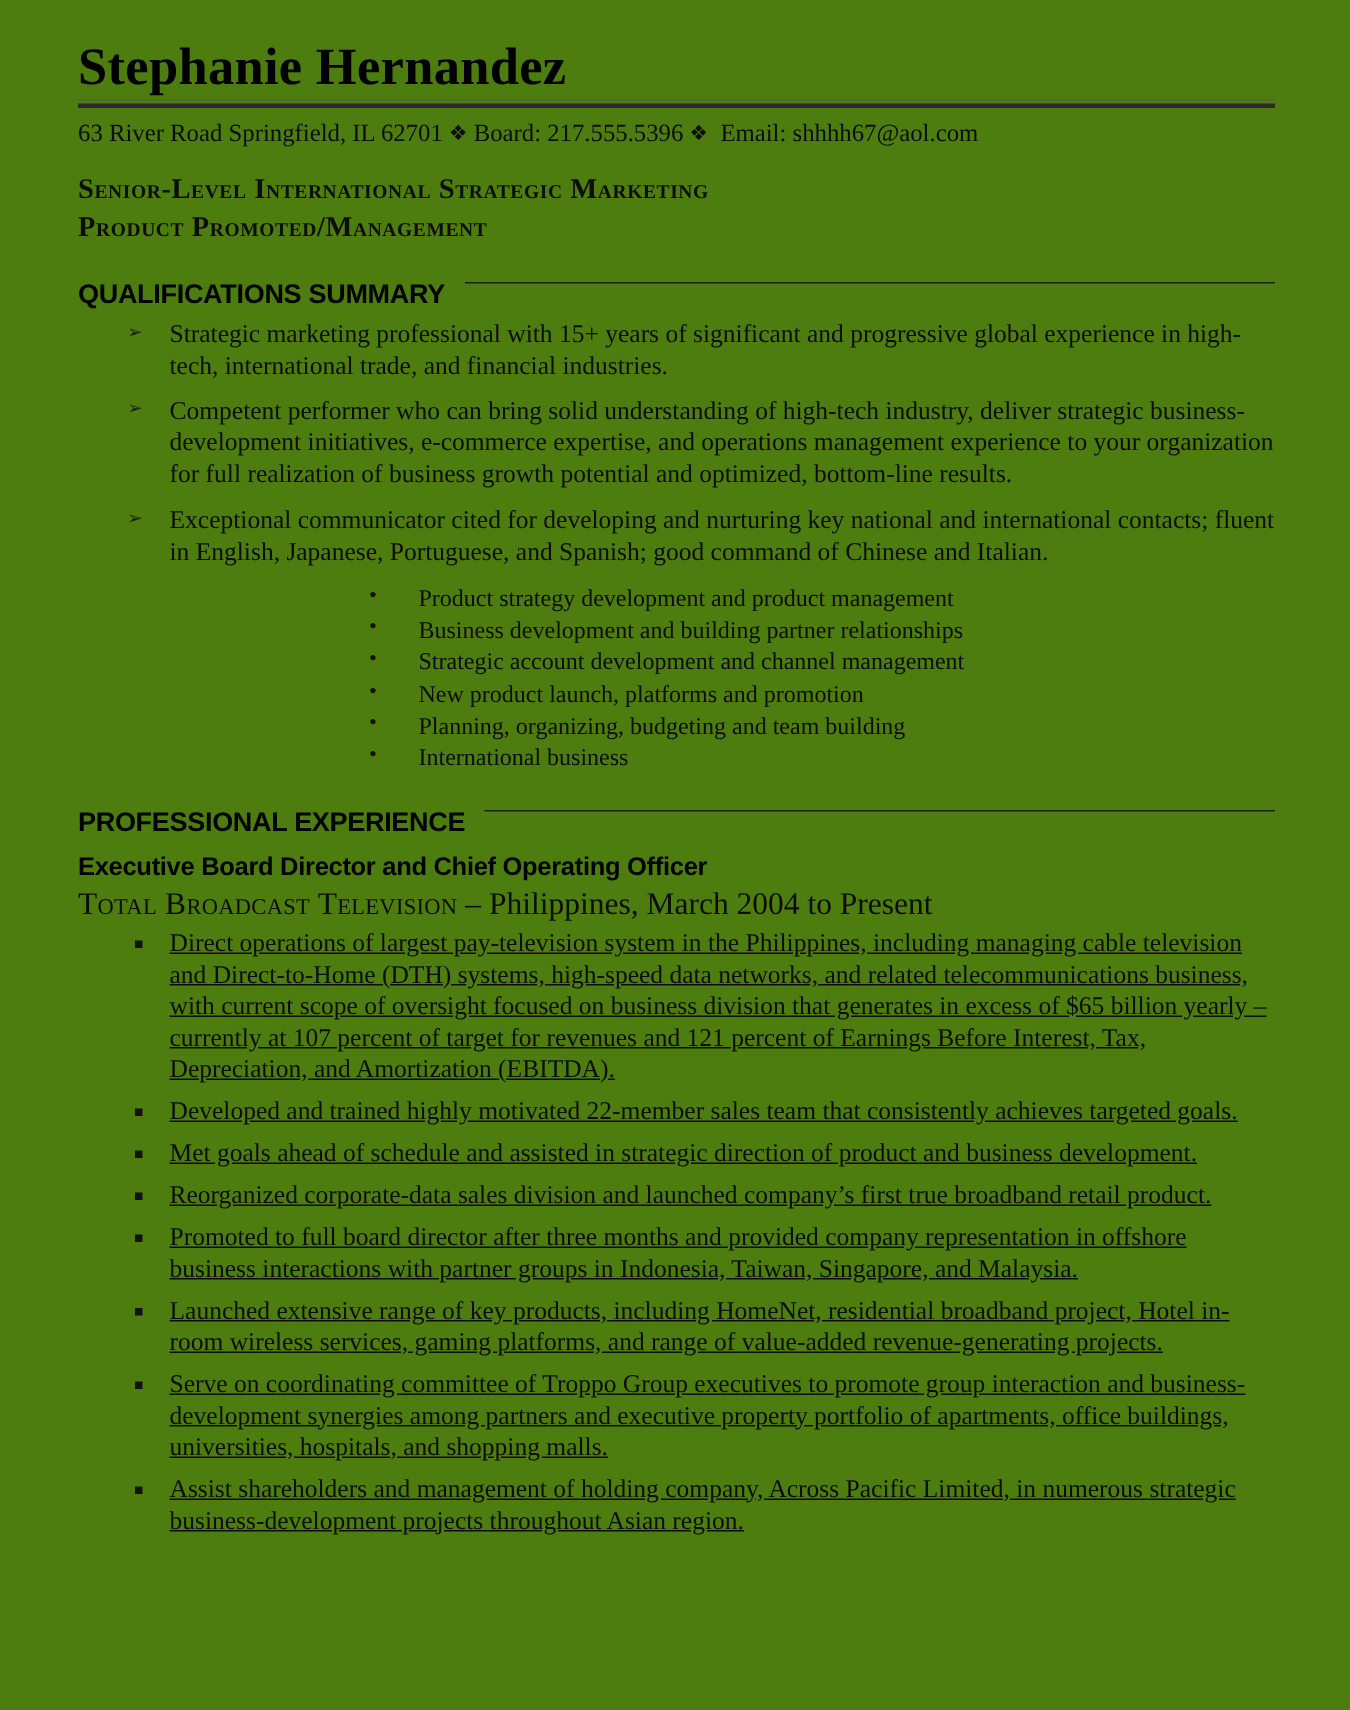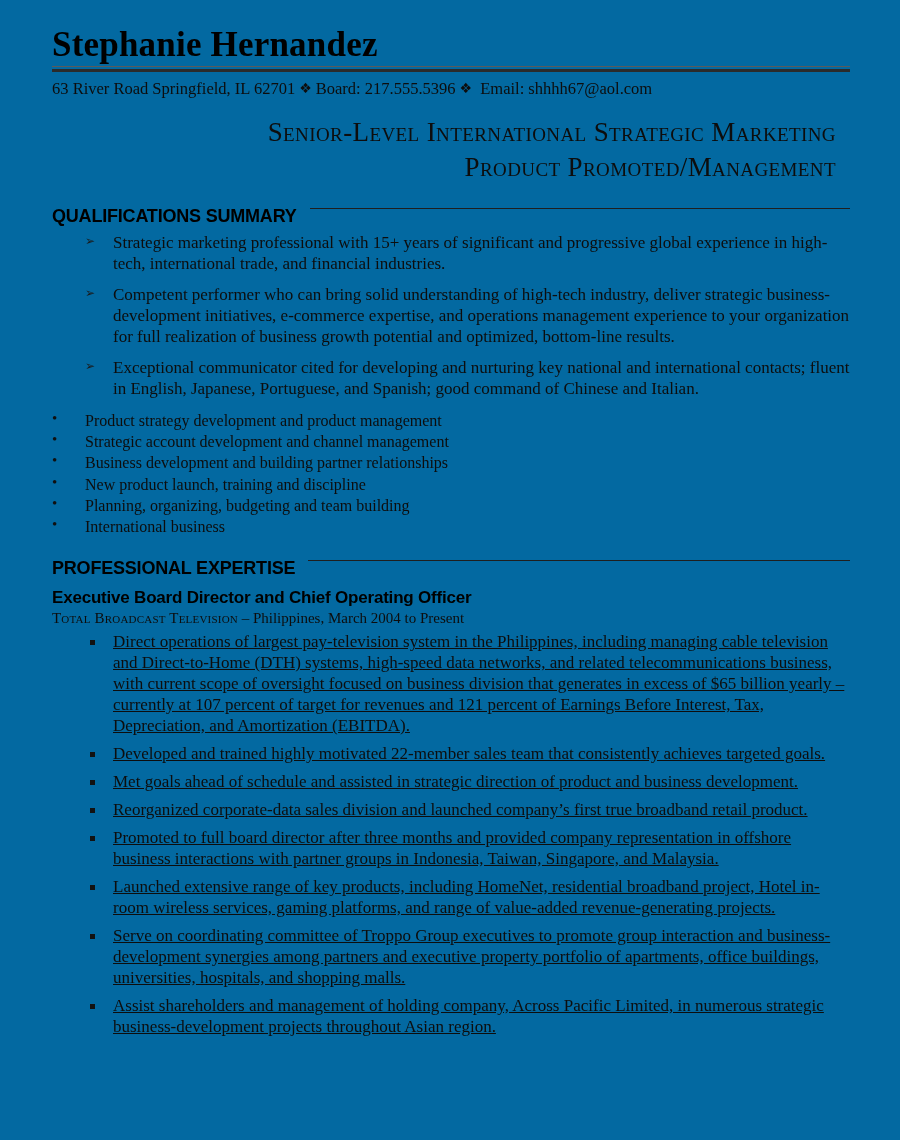--- a/index.html
+++ b/index.html
@@ -13,21 +13,21 @@
     font-family: "Liberation Serif", "DejaVu Serif", serif;
     color: #0d0d0d;
     -webkit-font-smoothing: antialiased;
   }
   .page {
     width: 900px;
     height: 1140px;
     box-sizing: border-box;
     padding: 26px 50px 0 52px;
     position: relative;
-    background: #0369a1;
+    background: #4d7c0f;
   }
 
   
   .name {
     font-size: 35px;
     font-weight: bold;
     letter-spacing: 0.2px;
     line-height: 1.08;
     margin: 0 0 2px 0;
     color: #000;
@@ -45,24 +45,24 @@
     white-space: nowrap;
   }
   .sep {
     font-size: 14px;
     padding: 0 4px;
     vertical-align: 1px;
   }
 
   
   .headline {
-    text-align: right;
+    text-align: left;
     font-variant: small-caps;
-    font-weight: normal;
-    font-size: 27px;
+    font-weight: bold;
+    font-size: 19px;
     letter-spacing: 0.4px;
     line-height: 1.3;
     margin: 16px 0 0 0;
     padding-right: 14px;
   }
   .headline div { white-space: nowrap; }
 
   
   .section-head {
     display: flex;
@@ -106,20 +106,21 @@
     top: 1px;
     font-size: 12px;
     color: #1a1a1a;
     font-family: "DejaVu Sans", sans-serif;
   }
 
   
   .expertise {
     display: flex;
     margin-top: 2px;
+    justify-content: center;
   }
   .expertise .col { flex: 0 0 auto; }
   .expertise .col.left  { width: 410px; }
   .expertise .col.right { width: 400px; }
   ul.dots {
     list-style: none;
     margin: 0;
     padding: 0;
   }
   ul.dots > li {
@@ -142,21 +143,21 @@
   
   .job-title {
     font-family: "Liberation Sans", "DejaVu Sans", sans-serif;
     font-weight: bold;
     font-size: 17px;
     letter-spacing: -0.2px;
     margin: 9px 0 1px 0;
     color: #000;
   }
   .job-meta {
-    font-size: 15px;
+    font-size: 21px;
     line-height: 1.25;
     margin: 0 0 2px 0;
   }
   .job-meta .company {
     font-variant: small-caps;
     letter-spacing: 0.2px;
   }
 
   ul.squares {
     list-style: none;
@@ -206,31 +207,31 @@
   <ul class="qual">
     <li>Strategic marketing professional with 15+ years of significant and progressive global experience in high-tech, international trade, and financial industries.</li>
     <li>Competent performer who can bring solid understanding of high-tech industry, deliver strategic business-development initiatives, e-commerce expertise, and operations management experience to your organization for full realization of business growth potential and optimized, bottom-line results.</li>
     <li>Exceptional communicator cited for developing and nurturing key national and international contacts; fluent in English, Japanese, Portuguese, and Spanish; good command of Chinese and Italian.</li>
   </ul>
 
   <div class="expertise">
     <div class="col left">
       <ul class="dots">
         <li>Product strategy development and product management</li>
+        <li>Business development and building partner relationships</li>
         <li>Strategic account development and channel management</li>
-        <li>Business development and building partner relationships</li>
-        <li>New product launch, training and discipline</li>
+        <li>New product launch, platforms and promotion</li>
         <li>Planning, organizing, budgeting and team building</li>
         <li>International business</li>
       </ul>
     </div>
   </div>
 
   <div class="section-head">
-    <span class="label">PROFESSIONAL EXPERTISE</span>
+    <span class="label">PROFESSIONAL EXPERIENCE</span>
     <span class="rule"></span>
   </div>
 
   <div>
     <div class="job-title">Executive Board Director and Chief Operating Officer</div>
     <div class="job-meta">
       <span class="company">Total Broadcast Television</span><span> – Philippines, March 2004 to Present</span>
     </div>
     <ul class="squares">
       <li>Direct operations of largest pay-television system in the Philippines, including managing cable television and Direct-to-Home (DTH) systems, high-speed data networks, and related telecommunications business, with current scope of oversight focused on business division that generates in excess of $65 billion yearly – currently at 107 percent of target for revenues and 121 percent of Earnings Before Interest, Tax, Depreciation, and Amortization (EBITDA).</li>

